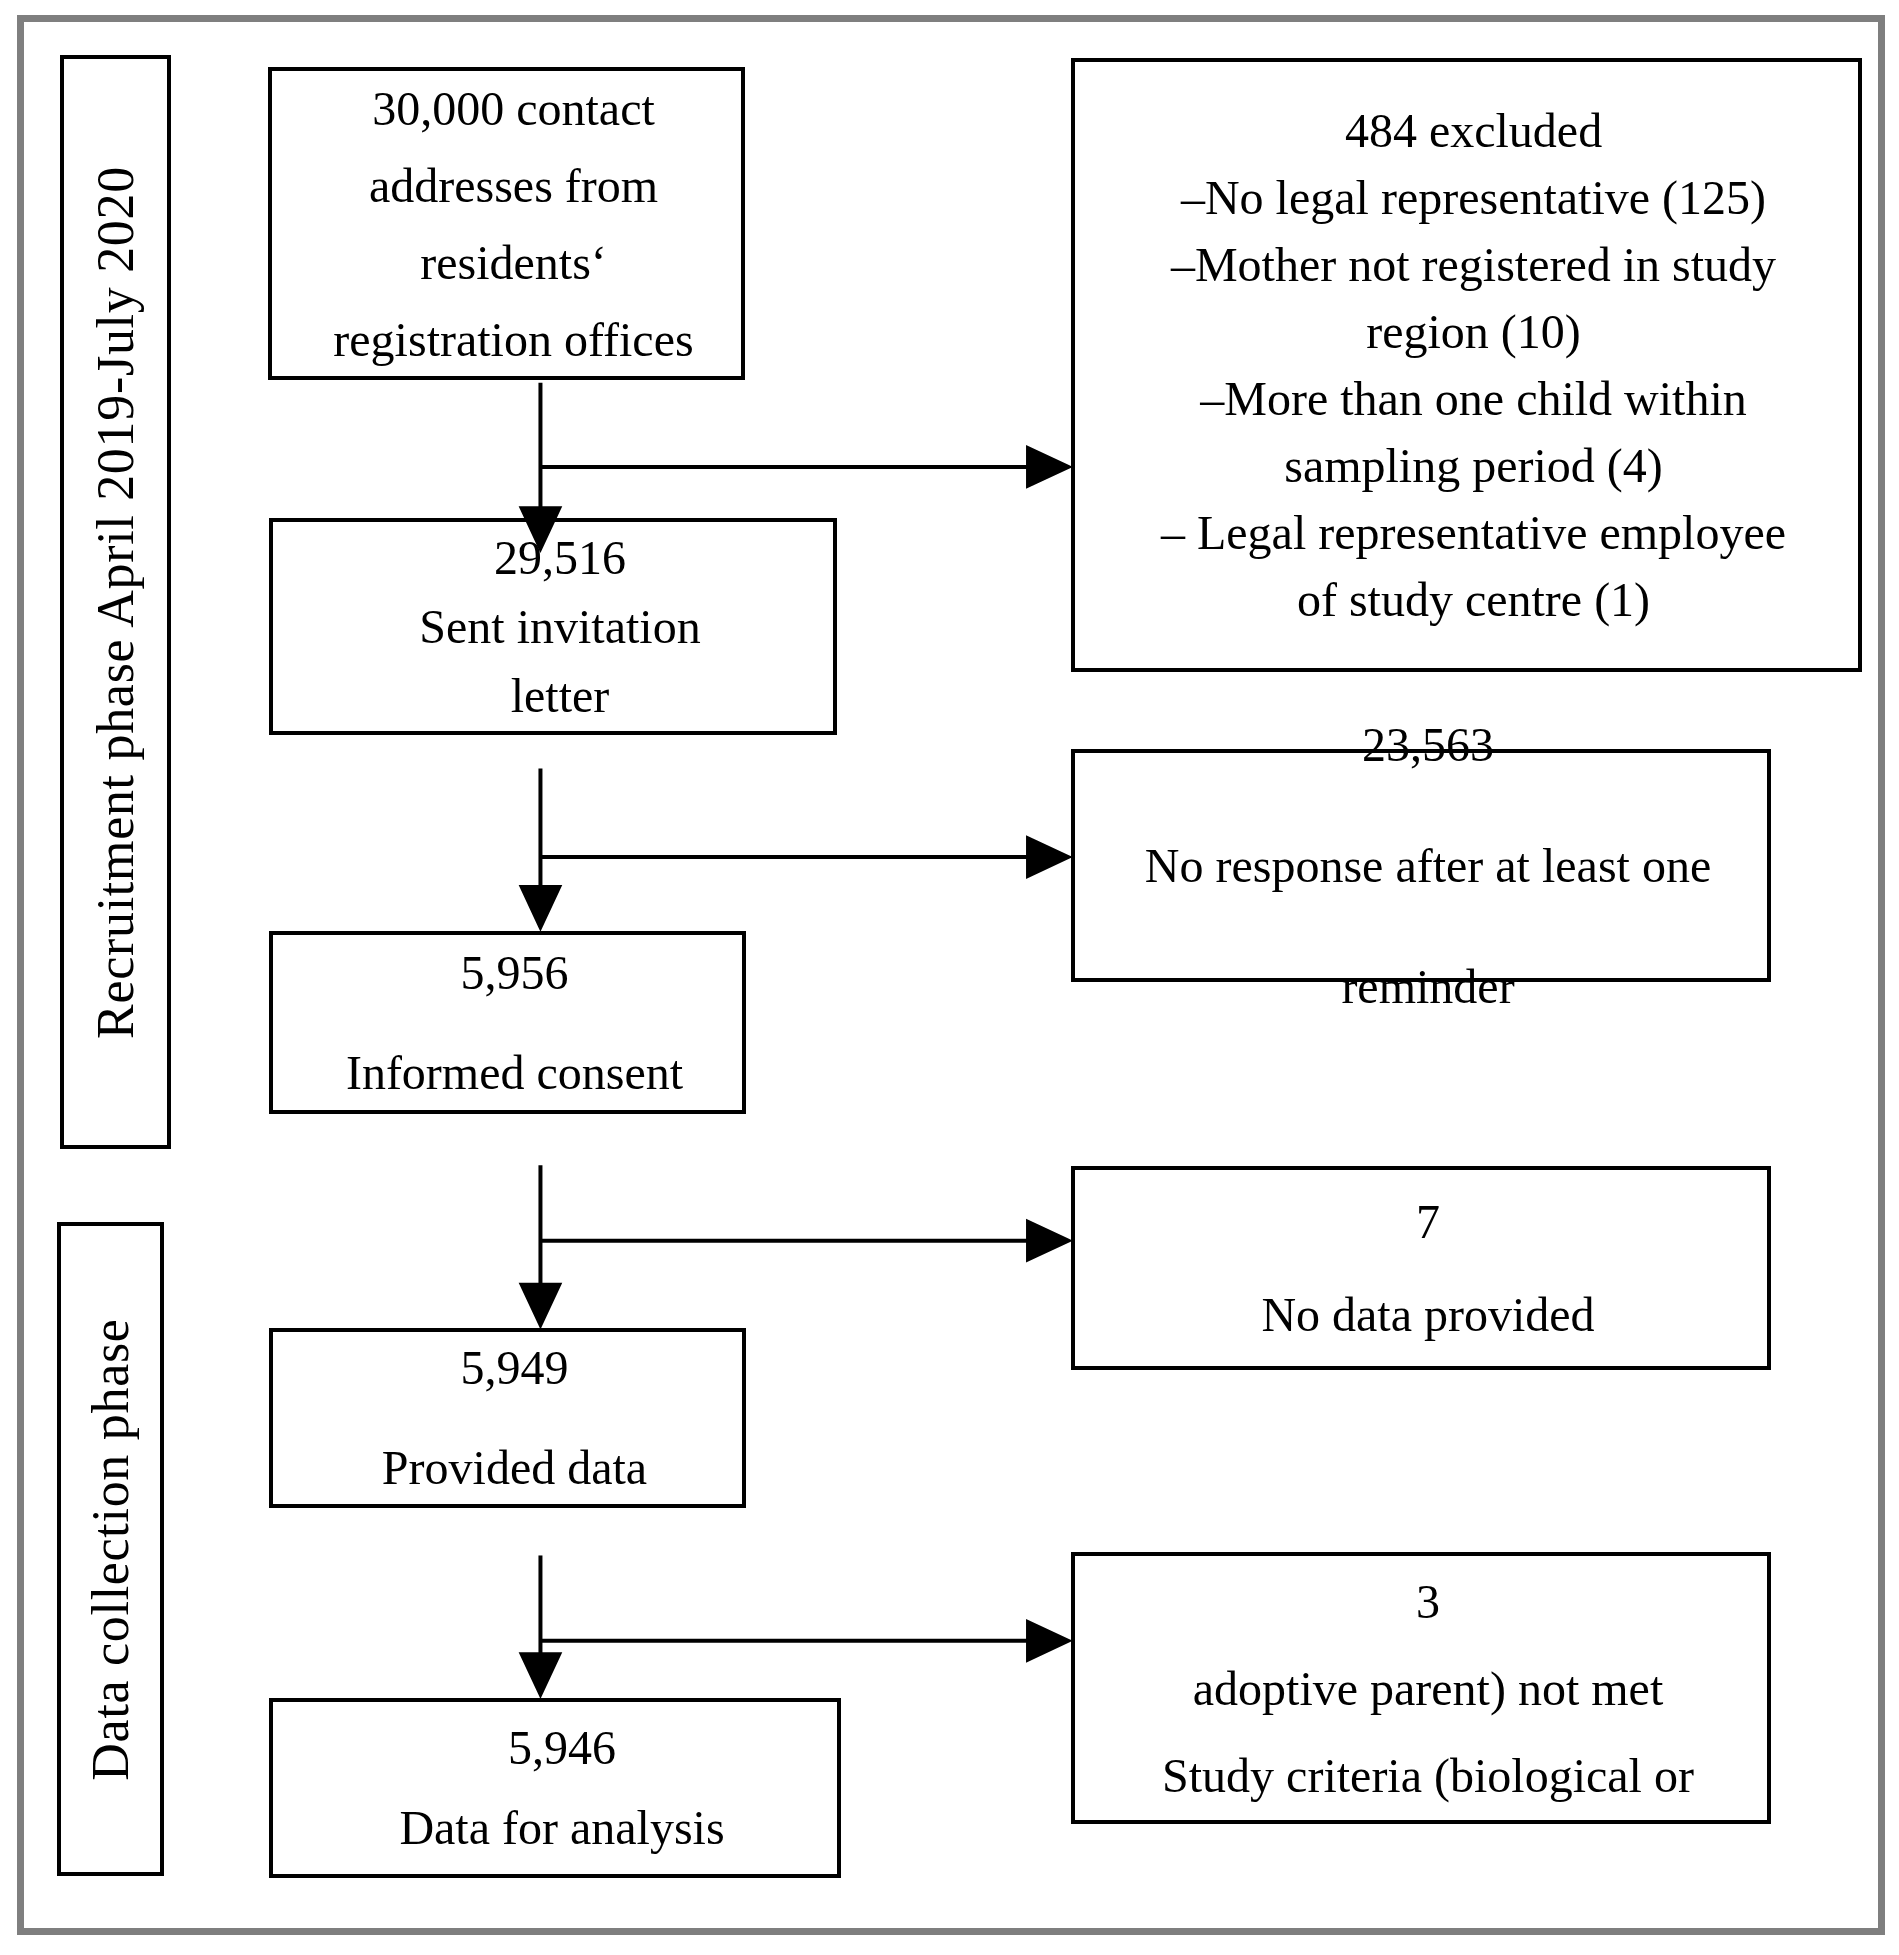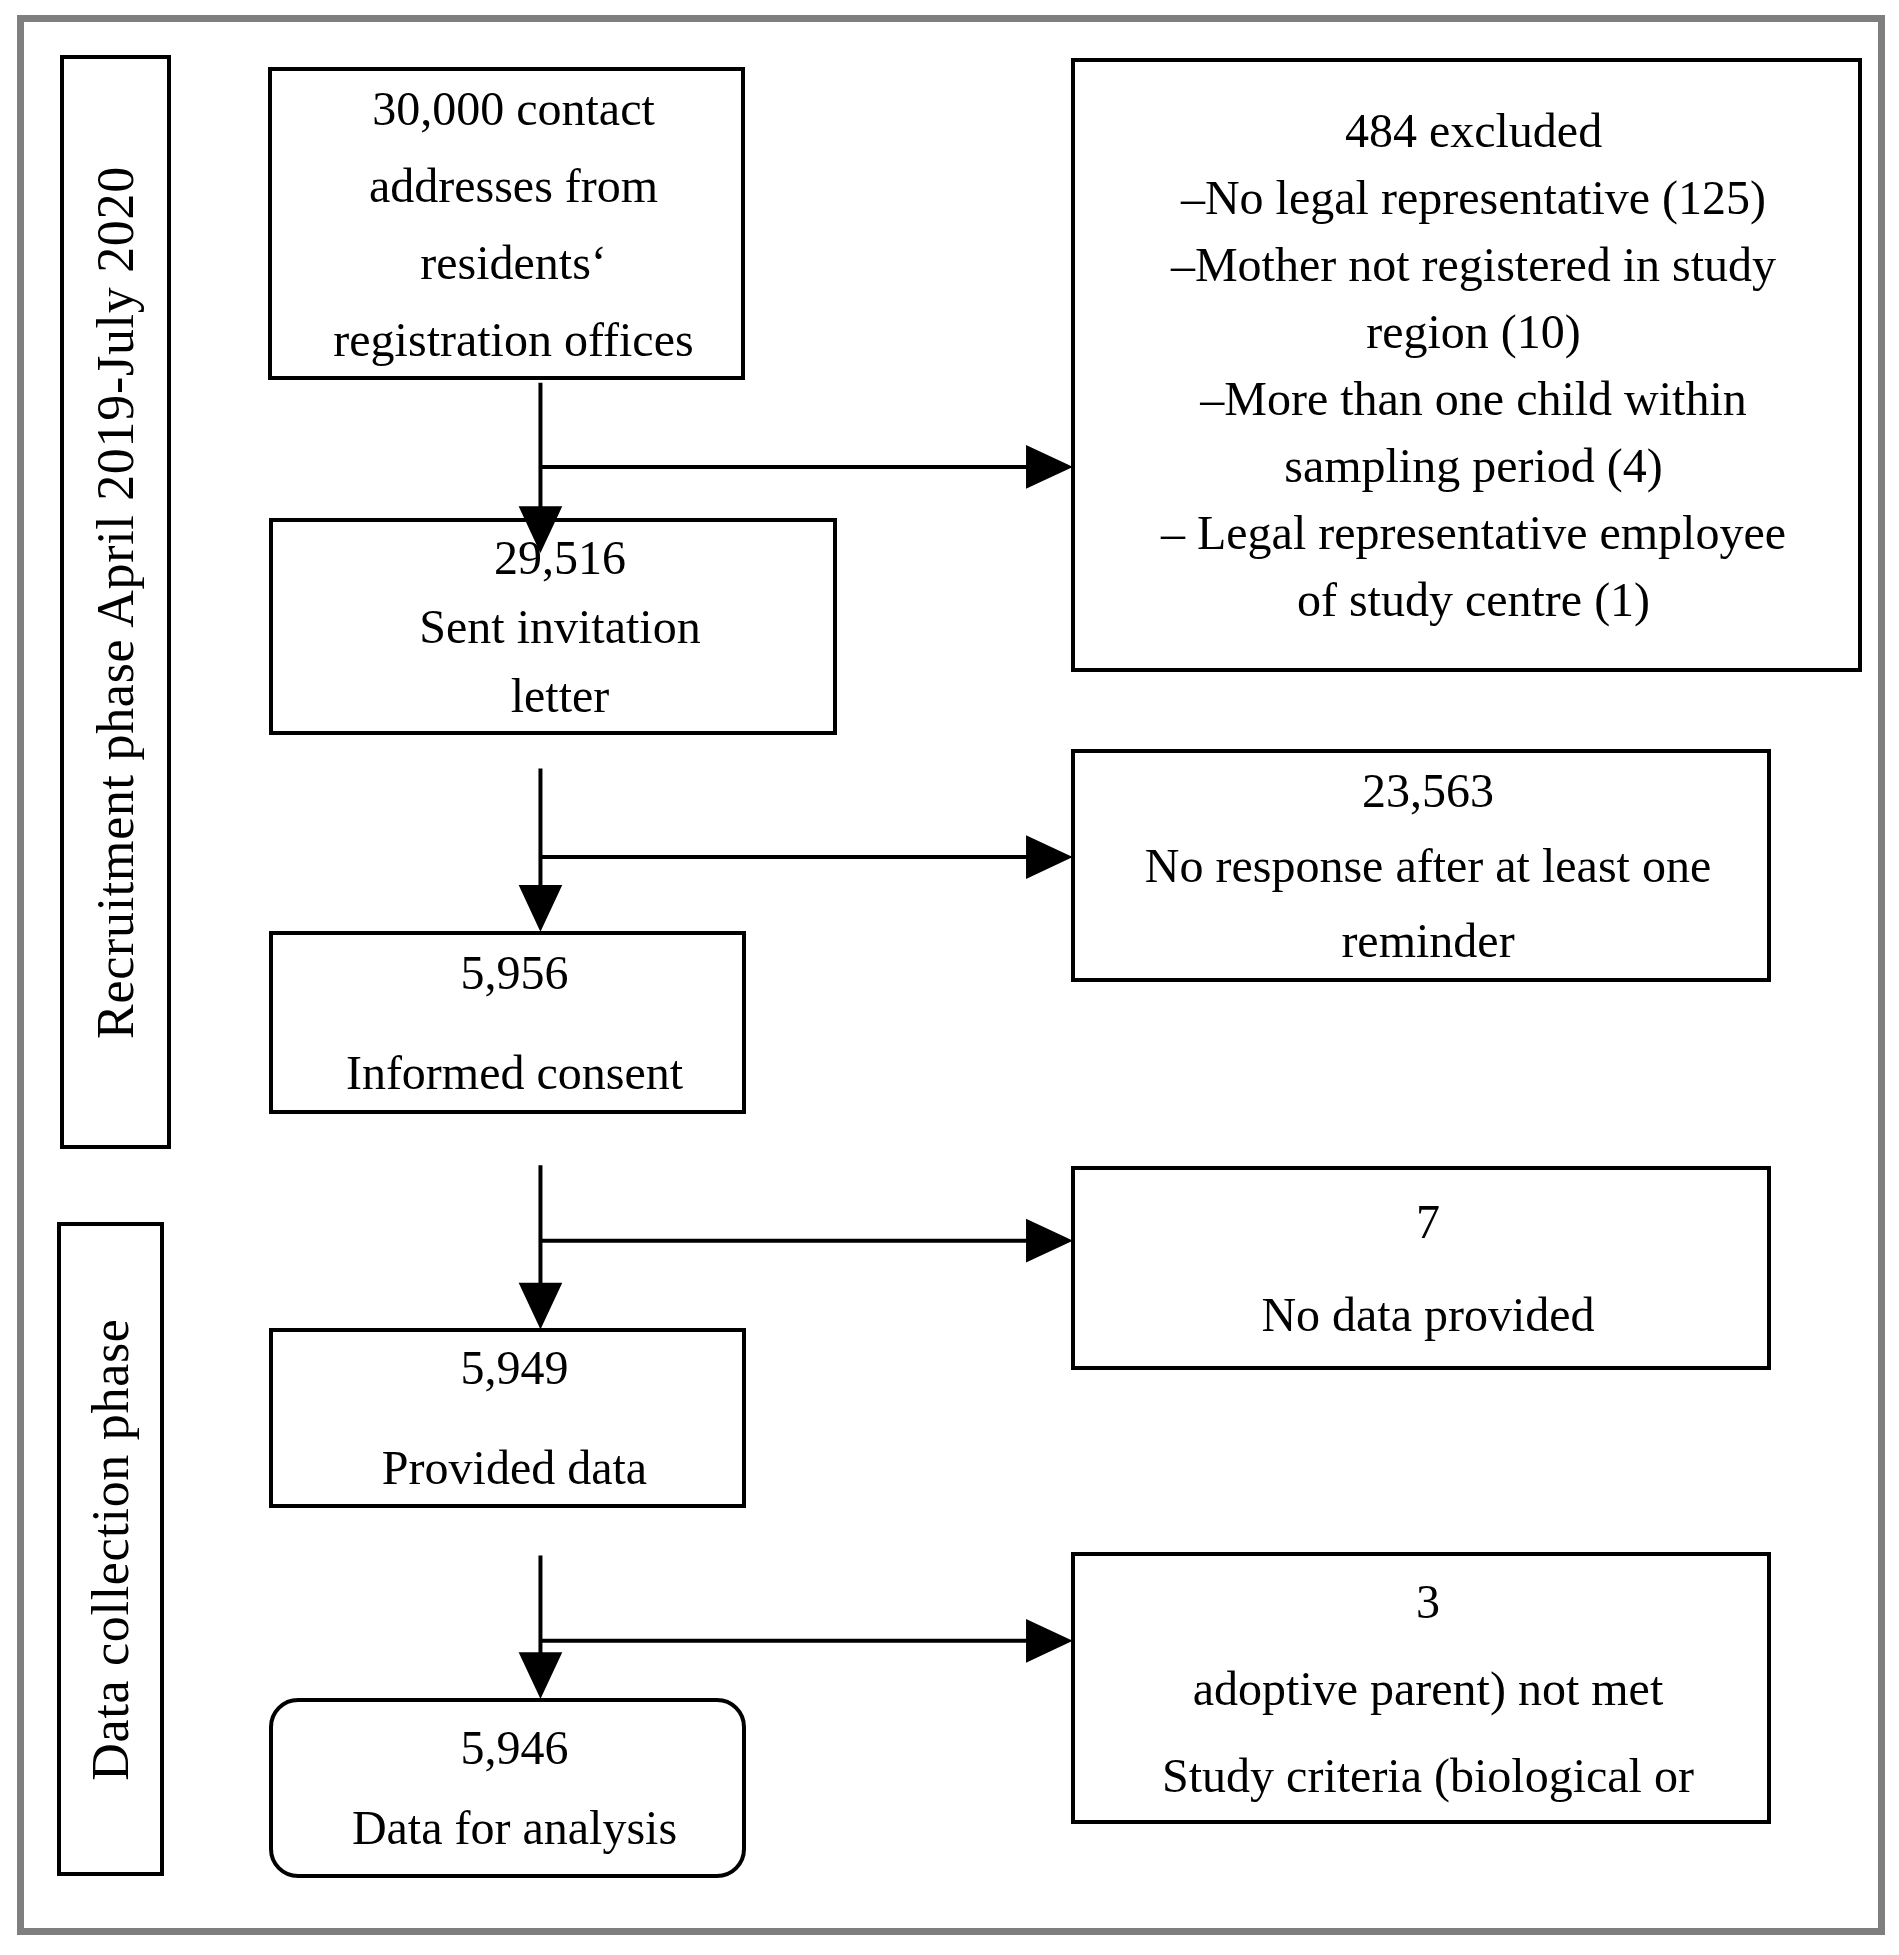--- a/index.html
+++ b/index.html
@@ -49,23 +49,23 @@
     transform: rotate(-90deg);
     white-space: nowrap;
     font-size: 52px;
     letter-spacing: 0.7px;
   }
   
   #box-contact    { left: 268px;  top: 67px;  width: 477px;  height: 313px; line-height: 77px; }
   #box-invitation { left: 269px;  top: 518px;  width: 568px;  height: 217px; line-height: 69px; }
   #box-consent    { left: 269px;  top: 931px; width: 477px;  height: 183px; line-height: 100px; }
   #box-provided   { left: 269px;  top: 1328px; width: 477px;  height: 180px; line-height: 100px; }
-  #box-analysis   { left: 269px;  top: 1698px; width: 477px;  height: 180px; line-height: 80px; border-radius: 29px; }
+  #box-analysis   { left: 269px;  top: 1698px; width: 572px;  height: 180px; line-height: 80px; }
   #box-excluded   { left: 1071px; top: 58px;   width: 791px; height: 614px; line-height: 67px; }
-  #box-noresponse { left: 1071px; top: 749px; width: 700px; height: 233px; line-height: 75px; }
+  #box-noresponse { left: 1071px; top: 749px; width: 700px; height: 233px; line-height: 75px; gap: 46px; }
   #box-nodata     { left: 1071px; top: 1166px; width: 700px; height: 204px; line-height: 93px; }
   #box-criteria   { left: 1071px; top: 1552px; width: 700px; height: 272px; line-height: 87px; }
   #phase-label-recruitment { left: 60px; top: 55px;   width: 111px; height: 1094px; }
   #phase-label-collection  { left: 57px; top: 1222px; width: 107px; height: 654px;  }
   .arrow-layer {
     position: absolute;
     left: 0; top: 0;
     width: 1900px; height: 1955px;
     pointer-events: none;
   }

